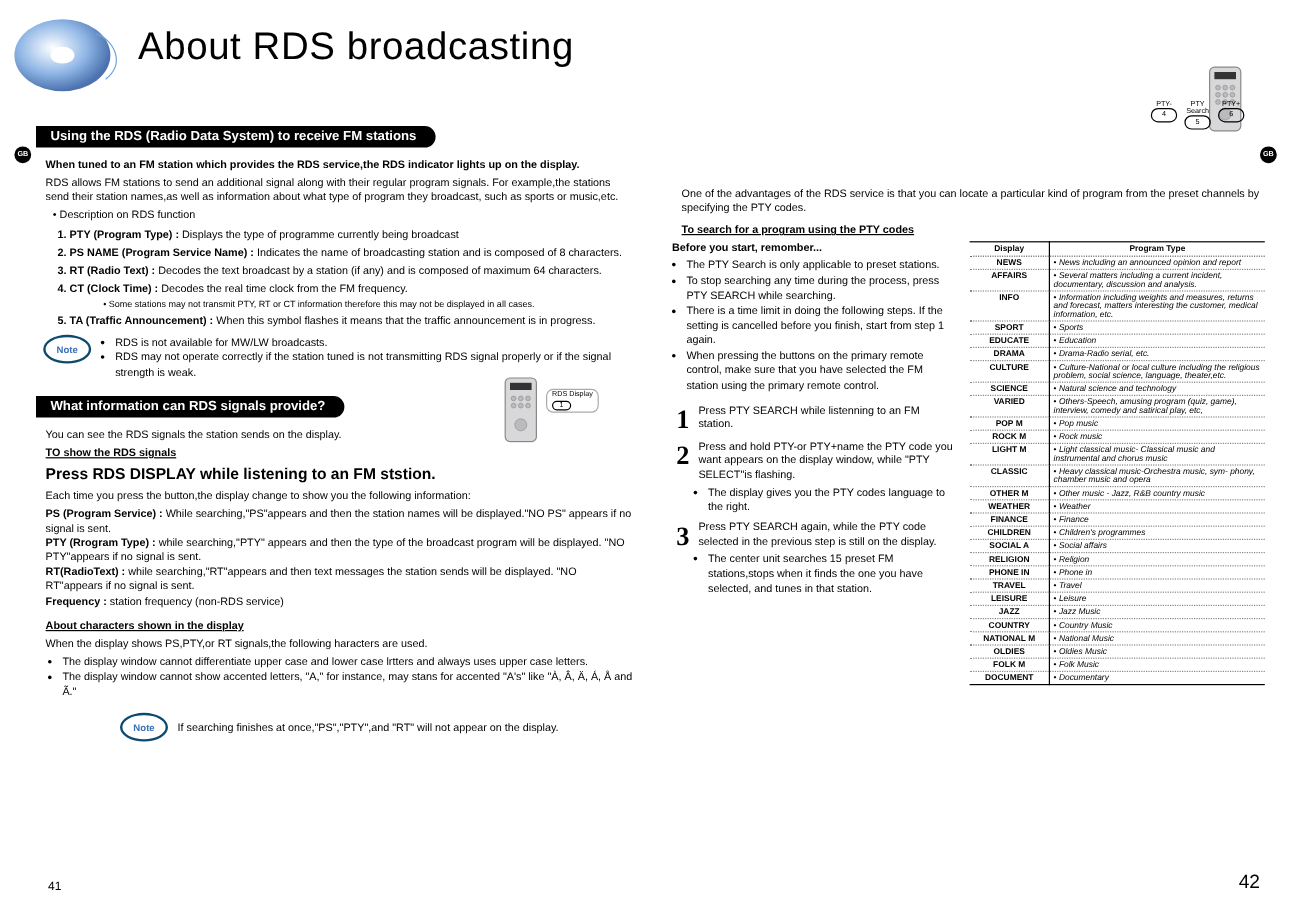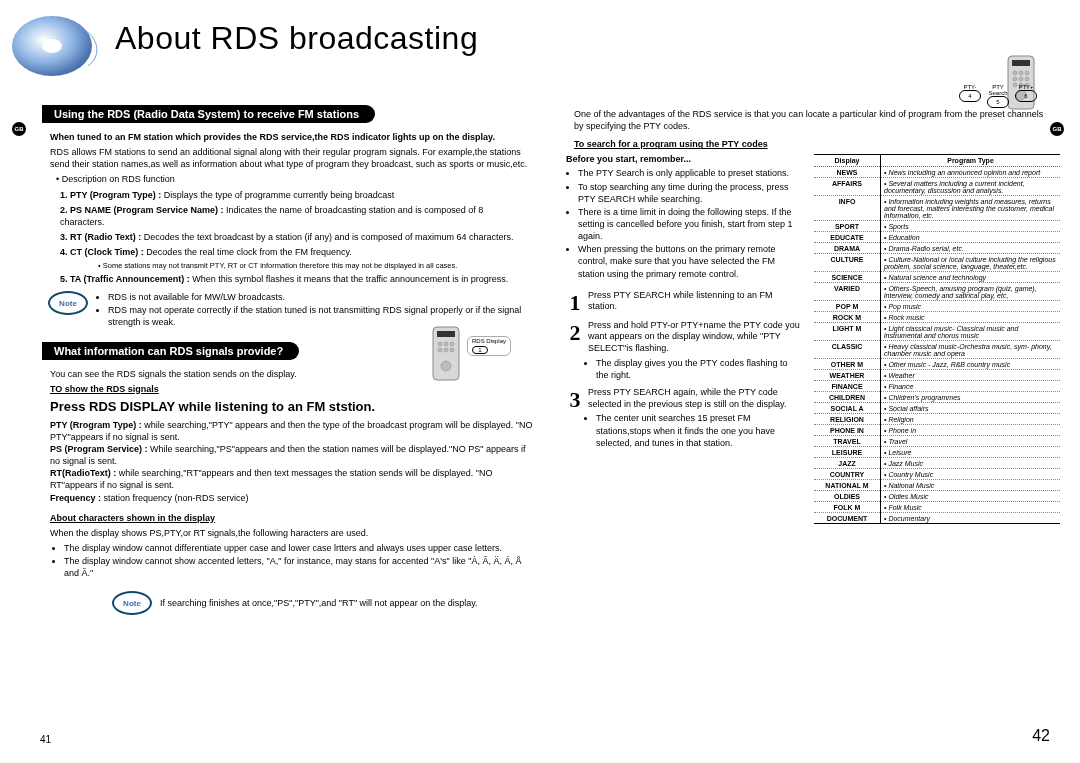--- a/index.html
+++ b/index.html
@@ -52,23 +52,24 @@
     position: absolute;
     width: 14px; height: 14px;
     border-radius: 50%;
     background: #000; color: #fff;
     font-size: 6px; font-weight: bold;
     display: flex; align-items: center; justify-content: center;
   }
   .columns {
     position: absolute;
     top: 105px;
-    left: 42px; right: 20px;
+    left: 30px; right: 20px;
     display: flex;
     gap: 30px;
+    align-items: center;
   }
   .col-left { width: 500px; }
   .col-right { width: 500px; }
   .pill {
     background: #000;
     color: #fff;
     font-weight: bold;
     font-size: 11px;
     padding: 3px 16px 3px 12px;
     border-radius: 0 12px 12px 0;
@@ -249,23 +250,24 @@
         </svg>
         <div style="position:absolute; left:425px; top:-6px; font-size:6px; border:1px solid #aaa; border-radius:6px; padding:1px 4px;">
           <span>RDS Display</span><br>
           <span style="display:inline-block;border:1px solid #000;border-radius:6px;width:14px;text-align:center;margin-top:2px;">1</span>
         </div>
       </div>
 
       <div class="para">You can see the RDS signals the station sends on the display.</div>
       <div class="para bold underline">TO show the RDS signals</div>
       <div class="para bold" style="font-size:13px;">Press RDS DISPLAY while listening to an FM ststion.</div>
-
+      <div class="para">Each time you press the button,the display change to show you the following information:</div>
+
+      <div class="hang"><span class="lbl">PS (Program Service) :</span><span> While searching,"PS"appears and then the station names will be displayed."NO PS" appears if no signal is sent.</span></div>
       <div class="hang"><span class="lbl">PTY (Rrogram Type) :</span><span> while searching,"PTY" appears and then the type of the broadcast program will be displayed. "NO PTY"appears if no signal is sent.</span></div>
-      <div class="hang"><span class="lbl">PS (Program Service) :</span><span> While searching,"PS"appears and then the station names will be displayed."NO PS" appears if no signal is sent.</span></div>
       <div class="hang"><span class="lbl">RT(RadioText) :</span><span> while searching,"RT"appears and then text messages the station sends will be displayed. "NO RT"appears if no signal is sent.</span></div>
       <div class="hang"><span class="lbl">Frequency :</span><span> station frequency (non-RDS service)</span></div>
 
       <div class="para bold underline" style="margin-top:8px;">About characters shown in the display</div>
       <div class="para">When the display shows PS,PTY,or RT signals,the following haracters are used.</div>
       <ul class="dot">
         <li>The display window cannot differentiate upper case and lower case lrtters and always uses upper case letters.</li>
         <li>The display window  cannot show accented letters, "A," for instance, may stans for accented "A's" like "À, Â, Ä, Á, Å and Ã."</li>
       </ul>
 
@@ -292,21 +294,21 @@
           <div style="height:8px;"></div>
           <div class="step">
             <div class="bignum">1</div>
             <div class="txt">Press PTY SEARCH while listenning to an FM station.</div>
           </div>
           <div class="step">
             <div class="bignum">2</div>
             <div class="txt">
               <span>Press and hold PTY-or PTY+name the PTY code you want appears on the display window, while "PTY SELECT"is flashing.</span>
               <ul class="dot" style="margin-left:8px; margin-top:2px;">
-                  <li>The display gives you the PTY codes flashing to the right.</li>
+                  <li>The display gives you the PTY codes language to the right.</li>
                 </ul>
             </div>
           </div>
           <div class="step">
             <div class="bignum">3</div>
             <div class="txt">
               <span>Press PTY SEARCH again, while the PTY code selected in the previous step is still on the display.</span>
               <ul class="dot" style="margin-left:8px; margin-top:2px;">
                   <li>The center unit searches 15 preset FM stations,stops when it finds the one you have selected, and tunes in that station.</li>
                 </ul>

